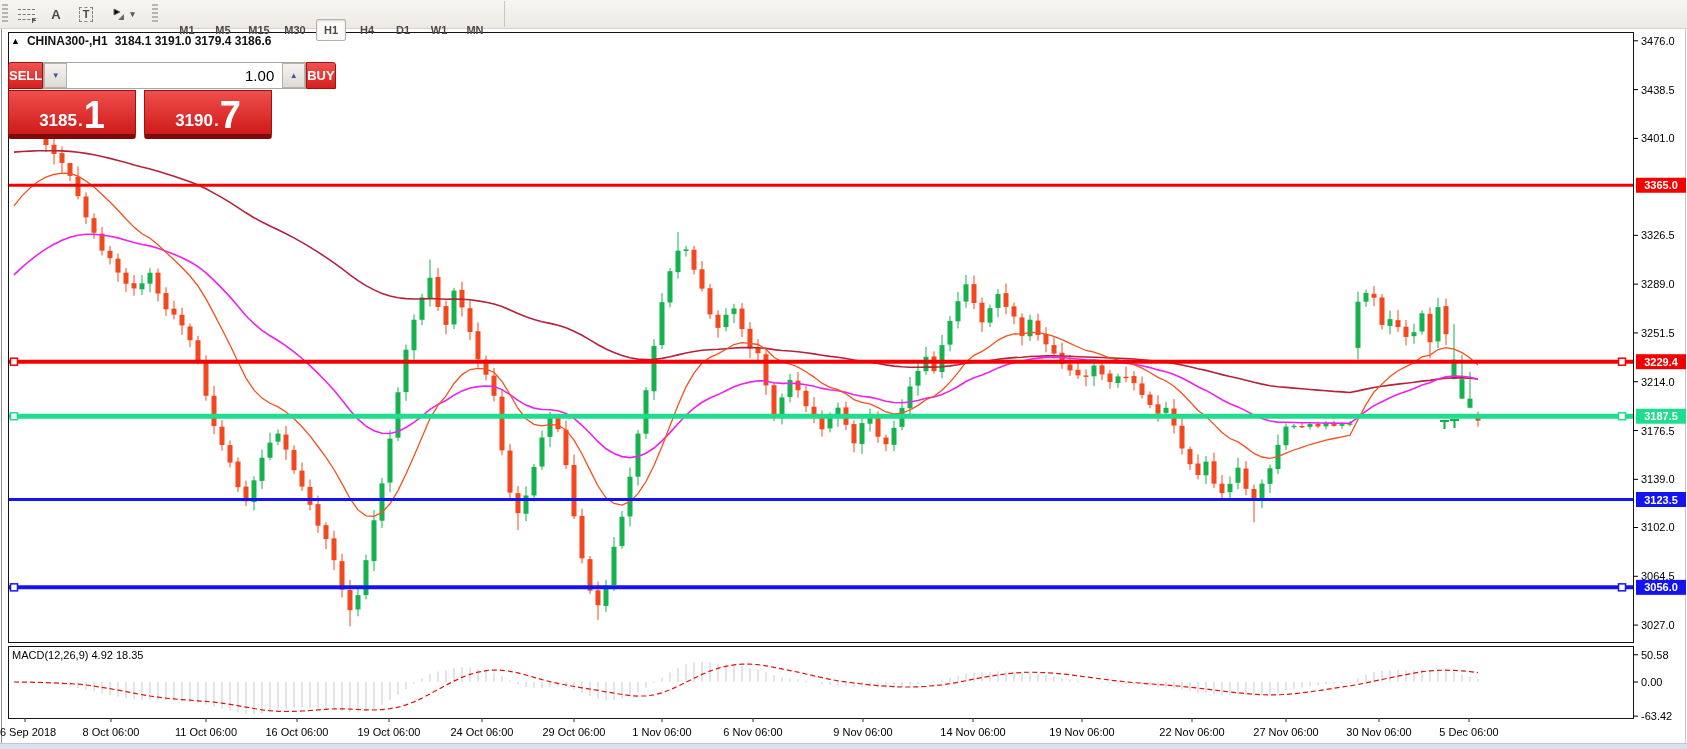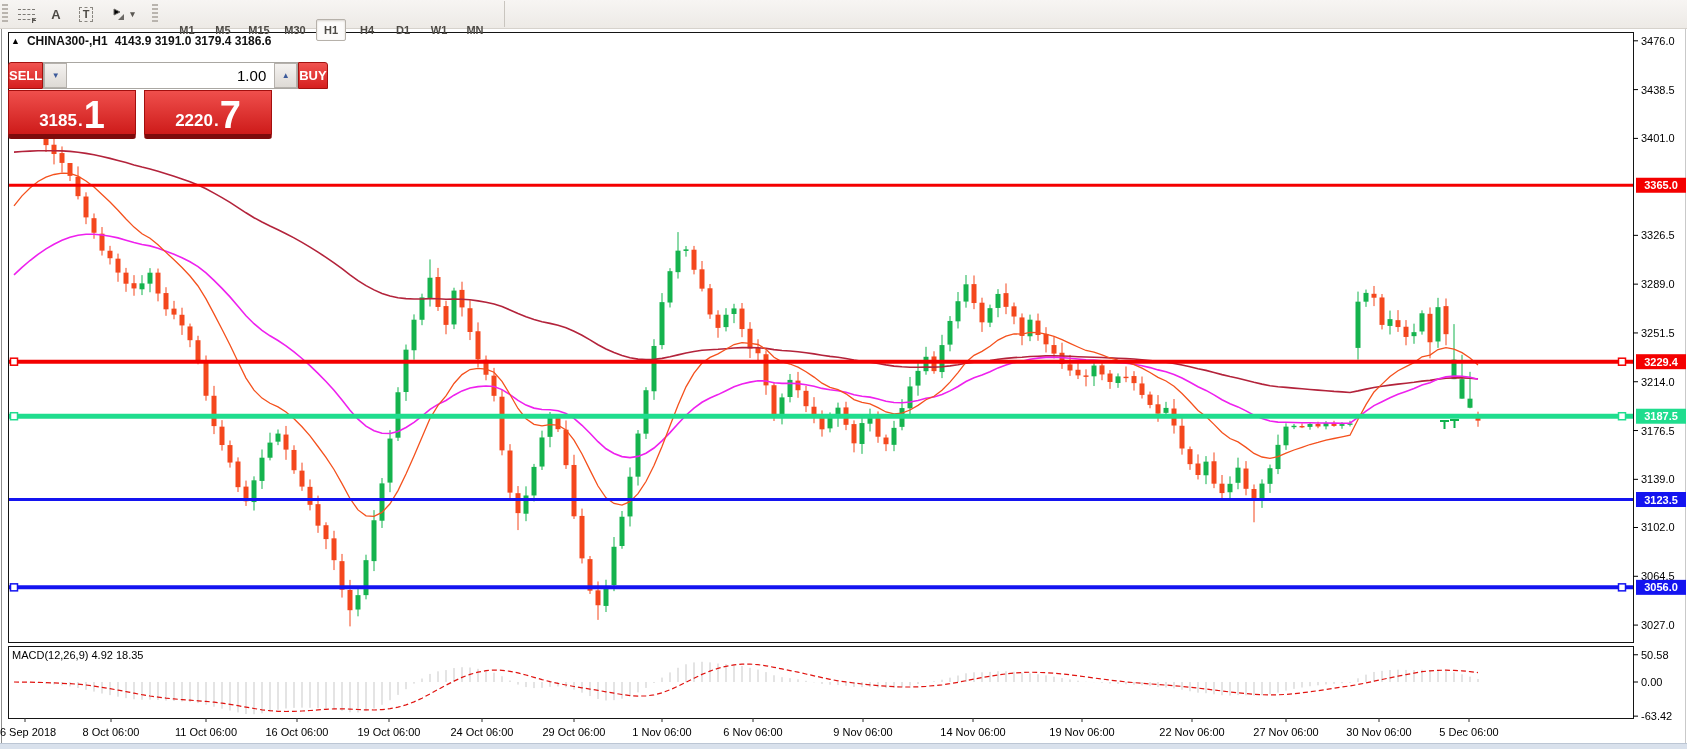--- a/index.html
+++ b/index.html
@@ -37,21 +37,21 @@
   .trade-panel{position:absolute;left:8px;top:62px;width:264px;z-index:4;}
   .tp-row1{display:flex;height:27px;}
   .sell-btn,.buy-btn{width:66px;background:linear-gradient(#f05350,#d6201f);color:#fff;
         font-weight:bold;font-size:13px;border:1px solid #a31210;display:flex;
         align-items:center;justify-content:center;box-sizing:border-box;}
   .sell-btn{border-radius:3px 0 0 0;}
   .buy-btn{border-radius:0 3px 0 0;}
   .vol-box{flex:1;display:flex;background:#fff;border:1px solid #aaa7a2;box-sizing:border-box;}
   .spin{width:23px;background:linear-gradient(#f4f2f0,#dedad5);color:#3c5a9a;font-size:8px;
         border:1px solid #b5b1ac;display:flex;align-items:center;justify-content:center;box-sizing:border-box;}
-  .vol-input{flex:1;border:0;outline:none;text-align:right;padding:0 8px 0 0;font-size:15px;
+  .vol-input{flex:1;border:0;outline:none;text-align:right;padding:0 8px 0 8px;font-size:15px;
         font-family:"Liberation Sans",sans-serif;color:#000;min-width:0;}
   .tp-row2{display:flex;gap:8px;margin-top:1px;height:49px;}
   .tile{flex:1;background:linear-gradient(#ef4f4c,#ce1b1a);border:1px solid #a30f0e;
         border-bottom:5px solid #7d0b0c;border-radius:0 0 3px 3px;color:#fff;
         display:flex;align-items:flex-end;justify-content:center;padding-bottom:3px;box-sizing:border-box;}
   .pmain{font-size:17px;font-weight:bold;line-height:1.1;}
   .psep{font-size:17px;font-weight:bold;margin:0 1px;line-height:1.1;}
   .pbig{font-size:38px;font-weight:bold;line-height:0.82;}
 </style>
 </head>
@@ -748,41 +748,41 @@
         <div class="tbtn small">D1</div>
         <div class="tbtn small">W1</div>
         <div class="tbtn small">MN</div>
       </div>
     <div class="tb-sep"></div>
   </div>
 
   <div class="ohlc-header">
     <span class="tri">▲</span>
     <span>CHINA300-,H1</span>
-    <span>4143.9 3191.0 3179.4 3186.6</span>
+    <span>3184.1 3191.0 3179.4 3186.6</span>
   </div>
 
   <div class="trade-panel">
     <div class="tp-row1">
       <div class="sell-btn">SELL</div>
       <div class="vol-box">
         <div class="spin">▼</div>
         <input class="vol-input" value="1.00" style="">
         <div class="spin">▲</div>
       </div>
       <div class="buy-btn">BUY</div>
     </div>
     <div class="tp-row2">
       <div class="tile">
         <span class="pmain">3185</span>
         <span class="psep">.</span>
         <span class="pbig">1</span>
       </div>
       <div class="tile">
-        <span class="pmain">2220</span>
+        <span class="pmain">3190</span>
         <span class="psep">.</span>
         <span class="pbig">7</span>
       </div>
     </div>
   </div>
 
   <div class="macd-label">MACD(12,26,9) 4.92 18.35</div>
 
 
   <div class="bottom-strip"></div>

